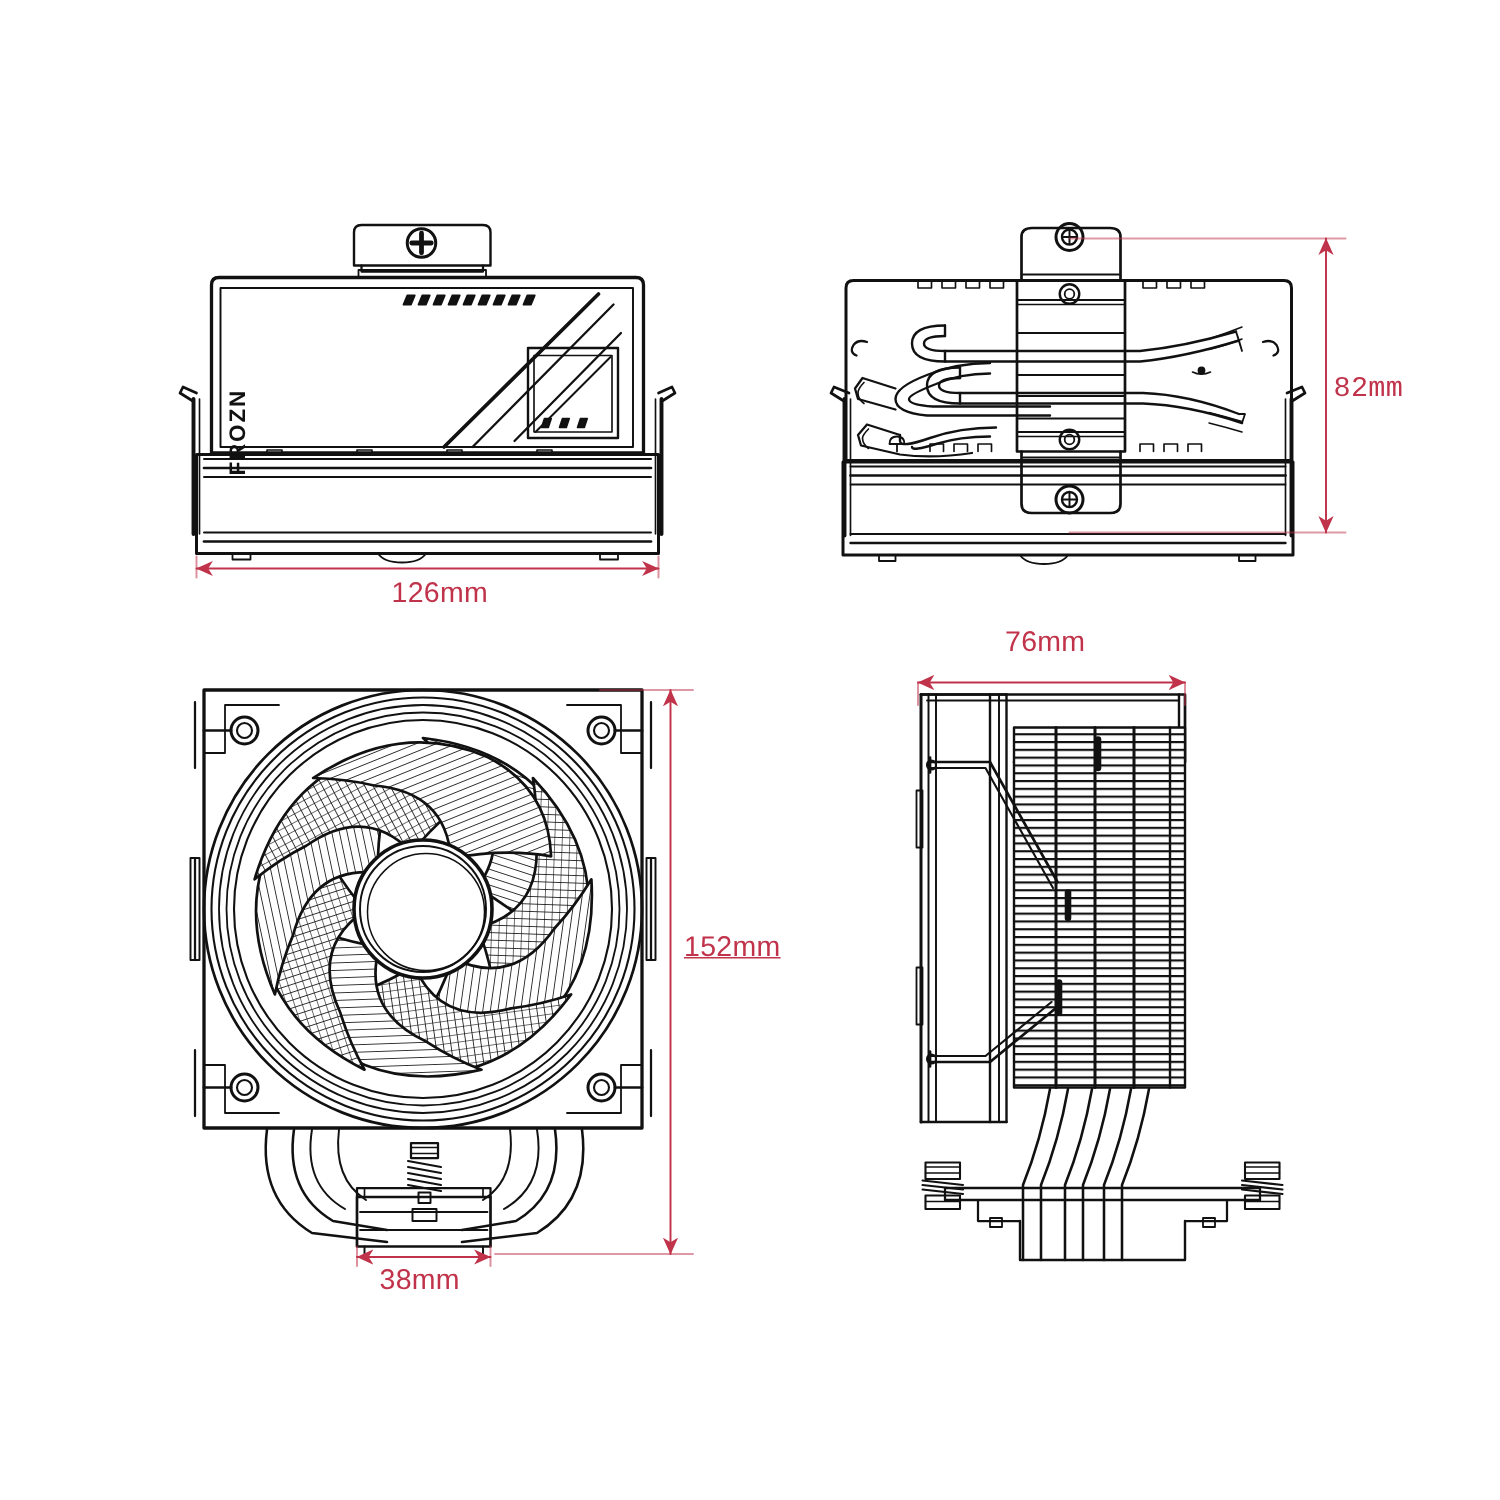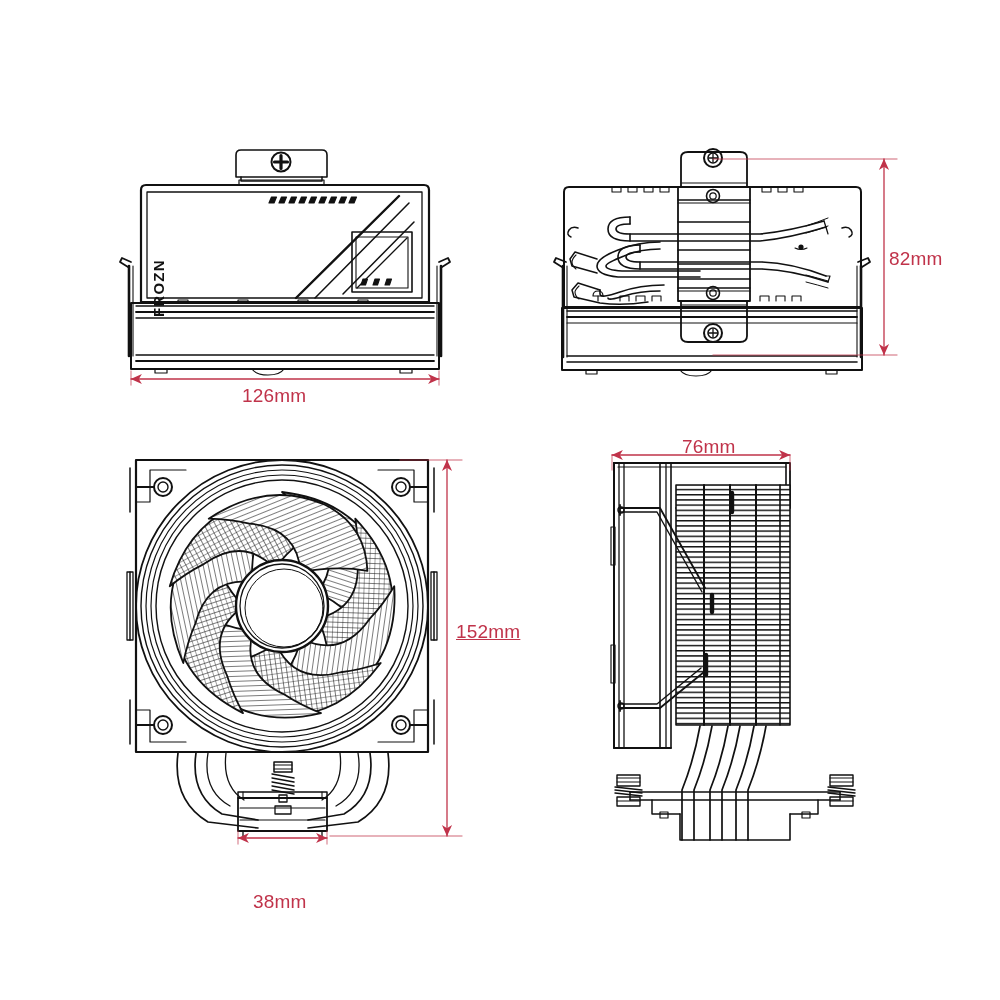--- a/index.html
+++ b/index.html
@@ -519,23 +519,23 @@
       <path d="M612 455 L612 470" opacity="0.55"></path>
       <path d="M790 455 L790 470" opacity="0.55"></path>
       <path d="M612 455 L790 455" marker-start="url(#arrL)" marker-end="url(#arrR)"></path>
     </g>
 
     </g>
   </svg>
 
   <div class="brand-label" style="left:167px; top:300px;">FROZN</div>
 
-  <div class="dim-label" style="left:242px; top:385px;">126mm</div>
-
-  <div class="dim-label" style="left:889px; top:248px;">82mm</div>
+  <div class="dim-label" style="left:261px; top:385px;">126mm</div>
+
+  <div class="dim-label" style="left:889px; top:248px;font-family:Liberation Mono, monospace;">82mm</div>
 
   <div class="dim-label" style="left:456px; top:621px;text-decoration:underline;">152mm</div>
 
-  <div class="dim-label" style="left:253px; top:843px;margin-top:48px;">38mm</div>
-
-  <div class="dim-label" style="left:670px; top:436px;margin-left:12px;">76mm</div>
+  <div class="dim-label" style="left:253px; top:843px;">38mm</div>
+
+  <div class="dim-label" style="left:670px; top:418px;">76mm</div>
 
 </div>
 
 </body></html>

